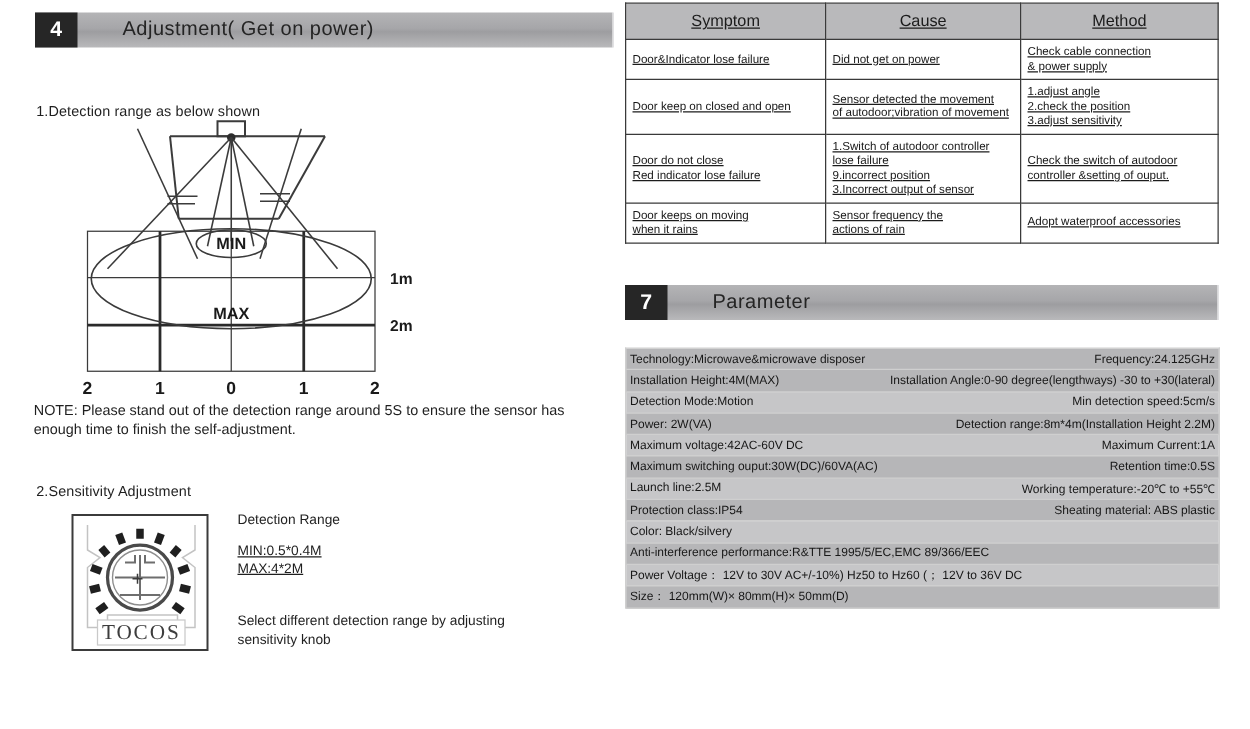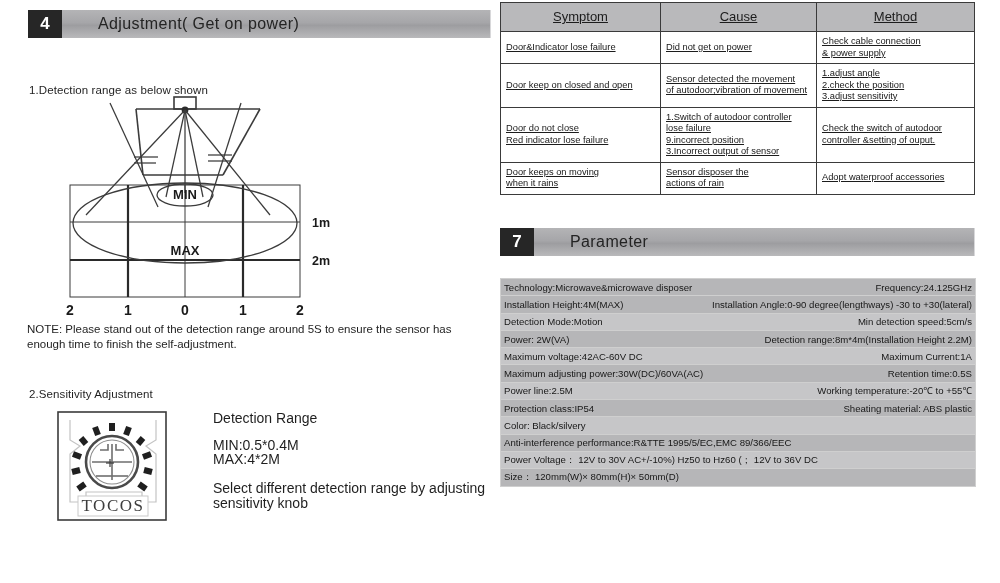--- a/index.html
+++ b/index.html
@@ -83,28 +83,28 @@
     position: absolute;
     left: 52px;
     top: 406px;
     width: 124px;
     height: 120px;
   }
 
   
   #range-text {
     position: absolute;
-    left: 213px;
+    left: 190px;
     top: 410px;
     width: 290px;
-    font-size: 14px;
+    font-size: 11px;
     color: #1f1f1f;
   }
   #range-text .rt-title { margin-bottom: 12px; }
-  #range-text .rt-minmax { line-height: 14px; margin-bottom: 15px; }
+  #range-text .rt-minmax { line-height: 14px; margin-bottom: 28px; text-decoration: underline; }
   #range-text .rt-note { line-height: 14.5px; }
 
   
   #trouble-table {
     position: absolute;
     left: 500px;
     top: 2px;
     width: 474px;
     border-collapse: collapse;
     table-layout: fixed;
@@ -375,21 +375,21 @@
       </tr>
       <tr>
         <td>
           <div class="cell-lines">
             <span>Door keeps on moving</span>
             <span> when it rains</span>
           </div>
         </td>
         <td>
           <div class="cell-lines">
-            <span>Sensor disposer the</span>
+            <span>Sensor frequency the</span>
             <span>actions of rain</span>
           </div>
         </td>
         <td>
           <div class="cell-lines">
             <span>Adopt waterproof accessories</span>
           </div>
         </td>
       </tr>
     </tbody>
@@ -415,25 +415,25 @@
     </div>
     <div class="param-row shade">
       <span class="p-left">Power:  2W(VA)</span>
       <span class="p-right">Detection range:8m*4m(Installation Height 2.2M)</span>
     </div>
     <div class="param-row light">
       <span class="p-left">Maximum voltage:42AC-60V DC</span>
       <span class="p-right">Maximum Current:1A</span>
     </div>
     <div class="param-row shade">
-      <span class="p-left">Maximum adjusting power:30W(DC)/60VA(AC)</span>
+      <span class="p-left">Maximum switching ouput:30W(DC)/60VA(AC)</span>
       <span class="p-right">Retention time:0.5S</span>
     </div>
     <div class="param-row light">
-      <span class="p-left">Power line:2.5M</span>
+      <span class="p-left">Launch line:2.5M</span>
       <span class="p-right">Working temperature:-20℃ to +55℃</span>
     </div>
     <div class="param-row shade">
       <span class="p-left">Protection class:IP54</span>
       <span class="p-right">Sheating material: ABS plastic</span>
     </div>
     <div class="param-row light">
       <span class="p-left">Color: Black/silvery</span>
       <span class="p-right"></span>
     </div>

